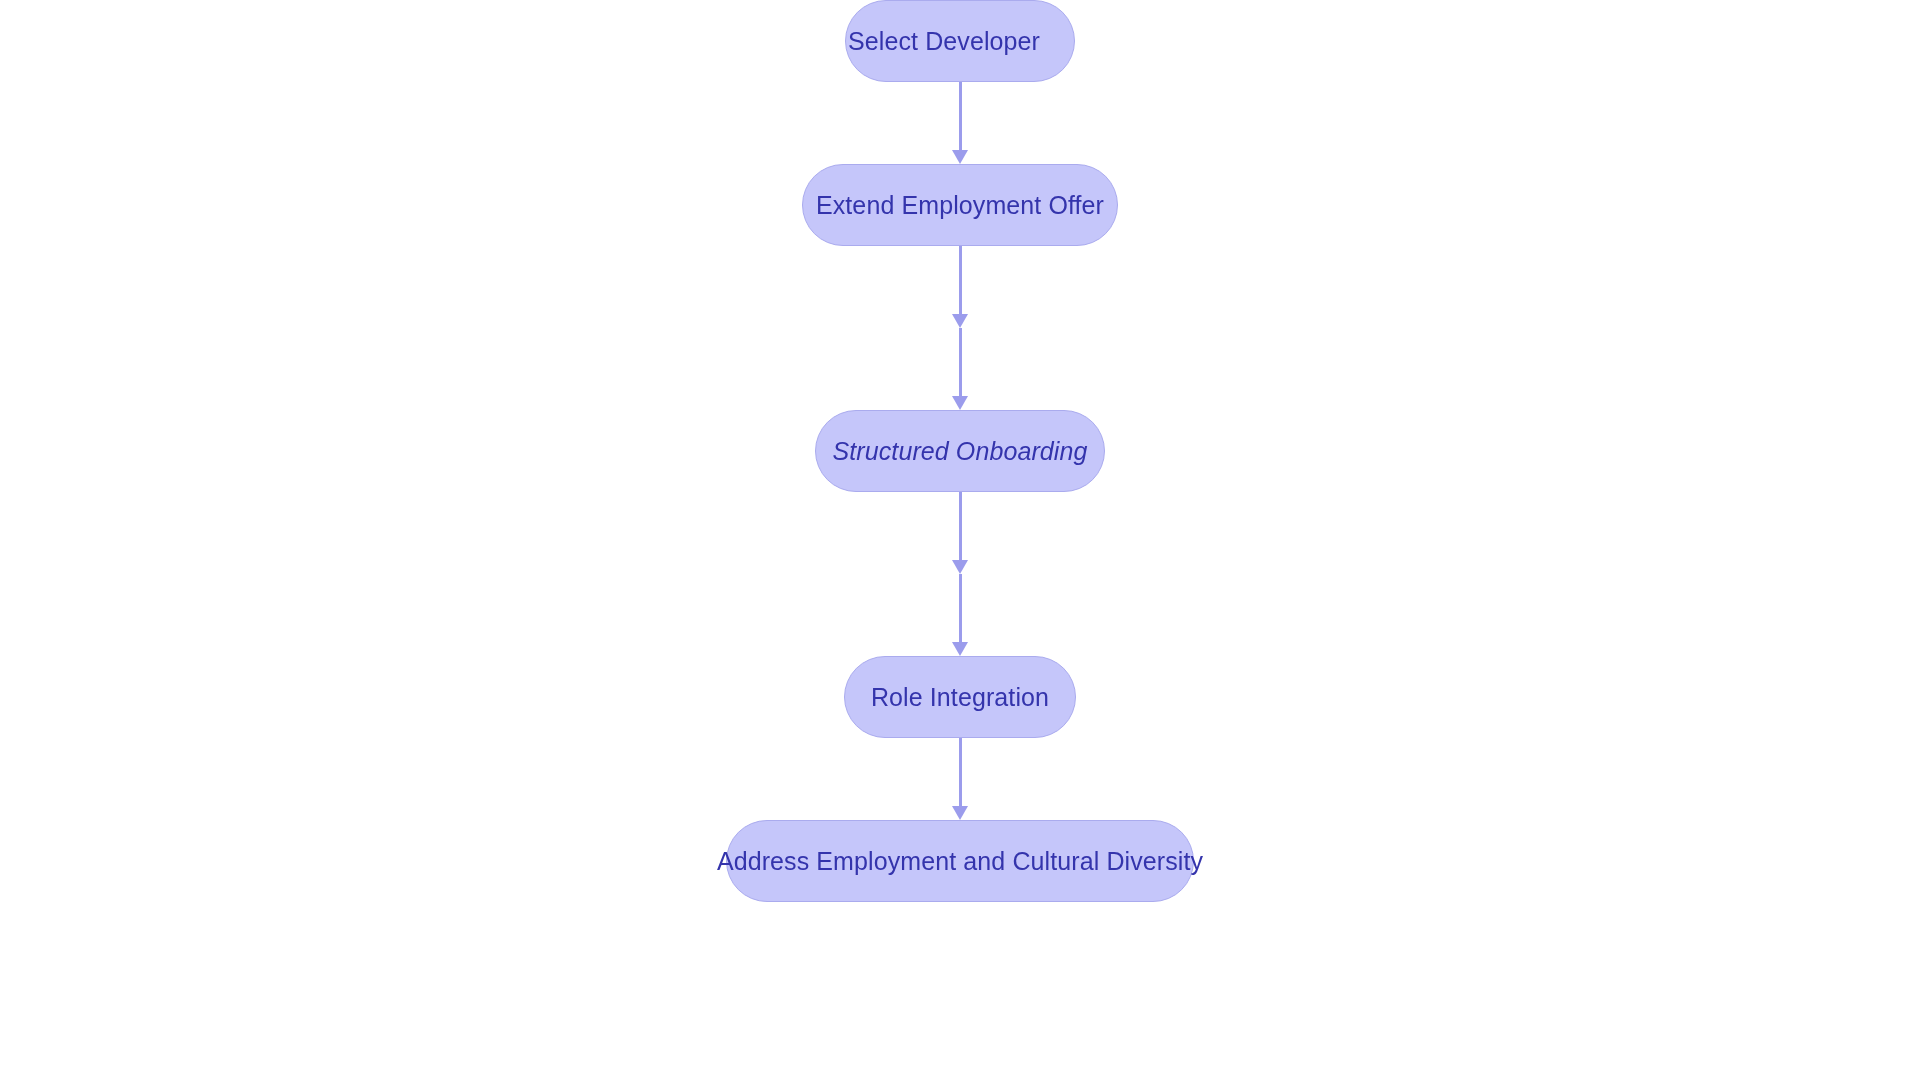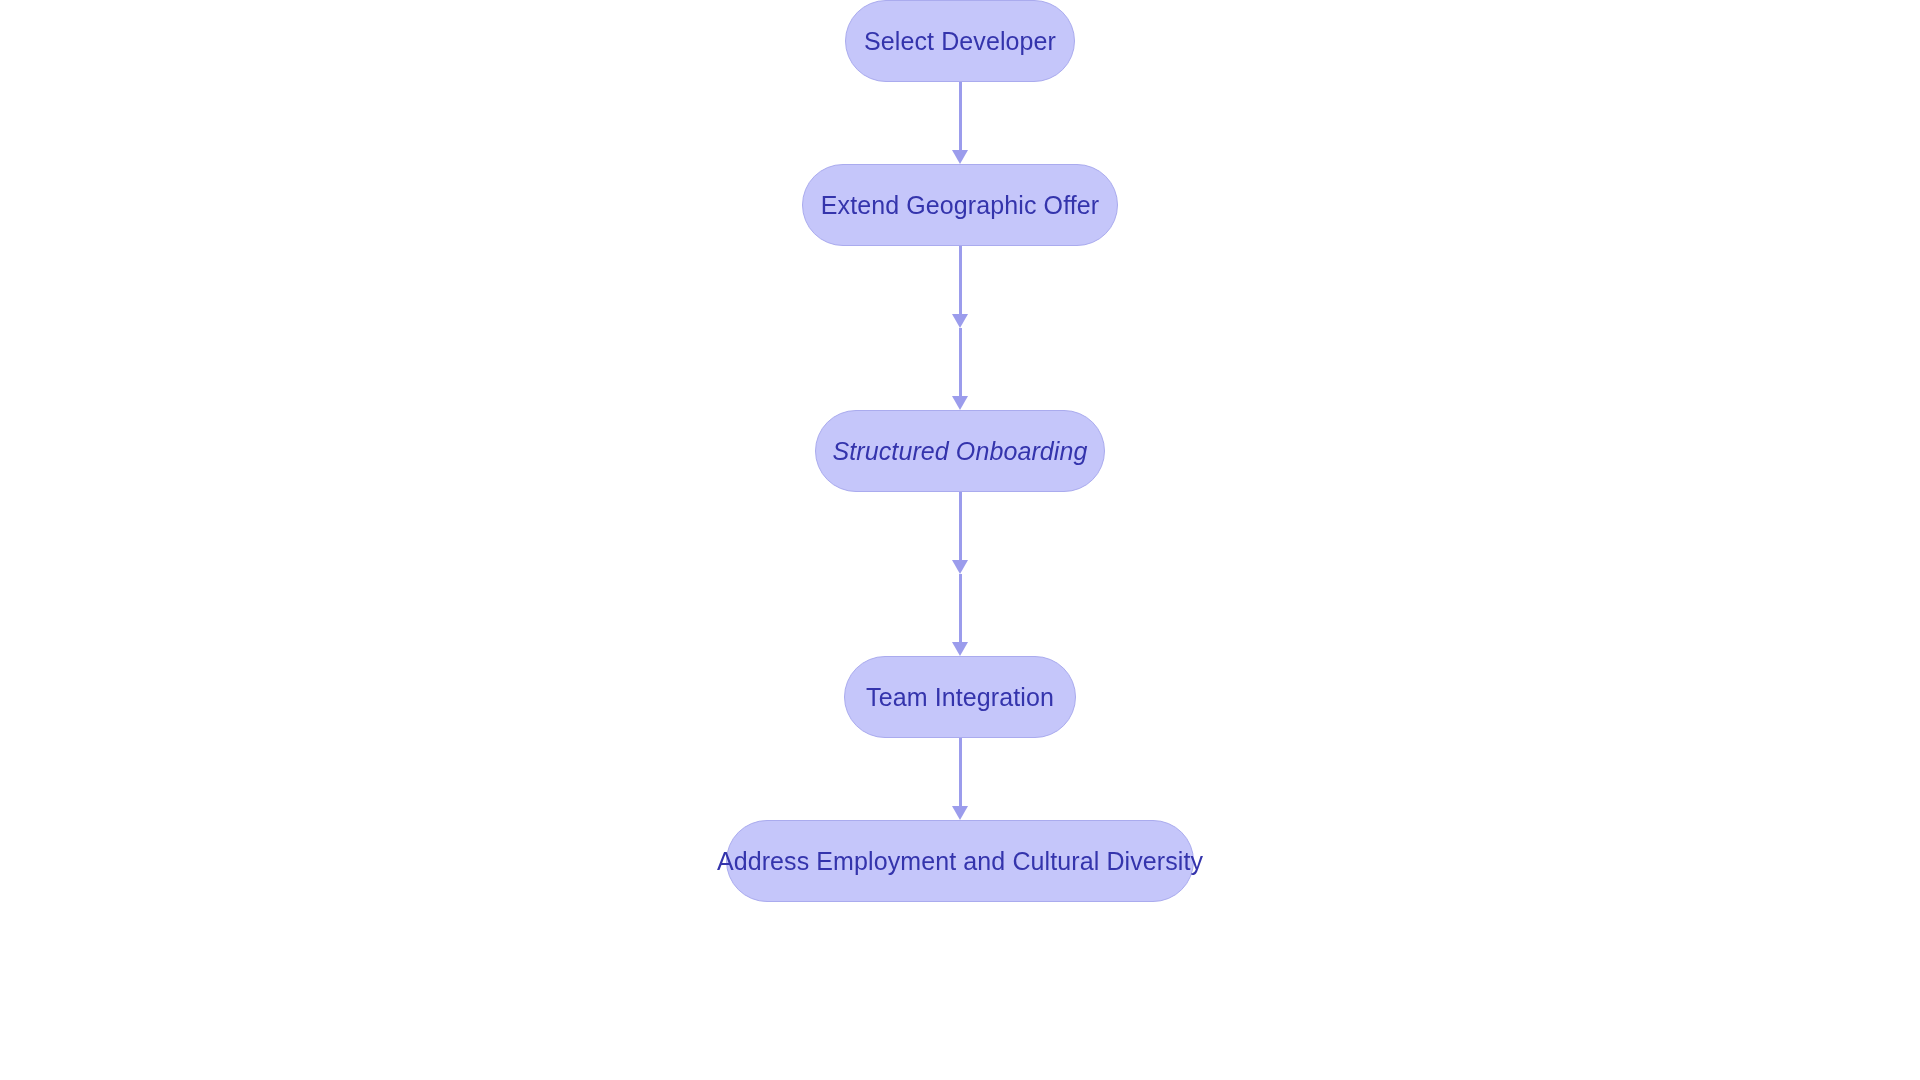--- a/index.html
+++ b/index.html
@@ -72,21 +72,21 @@
 
   .connector-arrowhead {
     width: 0;
     height: 0;
     border-left: 8.5px solid transparent;
     border-right: 8.5px solid transparent;
     border-top: 14px solid #9b9cec;
   }
 
   
-  .w-1 { width: 230px; }
+  .w-1 { width: 230px; justify-content: flex-end; }
   .w-2 { width: 316px; }
   .w-3 { width: 306px; }
   .w-4 { width: 290px; font-style: italic; }
   .w-5 { width: 258px; }
   .w-6 { width: 232px; }
   .w-7 { width: 468px; }
 </style>
 </head>
 <body>
 
@@ -96,21 +96,21 @@
     <div class="flow-node w-1">
       <span class="flow-node-label">Select Developer</span>
     </div>
 
     <div class="flow-connector">
       <div class="connector-line"></div>
       <div class="connector-arrowhead"></div>
     </div>
 
     <div class="flow-node w-2">
-      <span class="flow-node-label">Extend Geographic Offer</span>
+      <span class="flow-node-label">Extend Employment Offer</span>
     </div>
 
     <div class="flow-connector">
       <div class="connector-line"></div>
       <div class="connector-arrowhead"></div>
     </div>
 
 
     <div class="flow-connector">
       <div class="connector-line"></div>
@@ -126,21 +126,21 @@
       <div class="connector-arrowhead"></div>
     </div>
 
 
     <div class="flow-connector">
       <div class="connector-line"></div>
       <div class="connector-arrowhead"></div>
     </div>
 
     <div class="flow-node w-6">
-      <span class="flow-node-label">Team Integration</span>
+      <span class="flow-node-label">Role Integration</span>
     </div>
 
     <div class="flow-connector">
       <div class="connector-line"></div>
       <div class="connector-arrowhead"></div>
     </div>
 
     <div class="flow-node w-7">
       <span class="flow-node-label">Address Employment and Cultural Diversity</span>
     </div>

